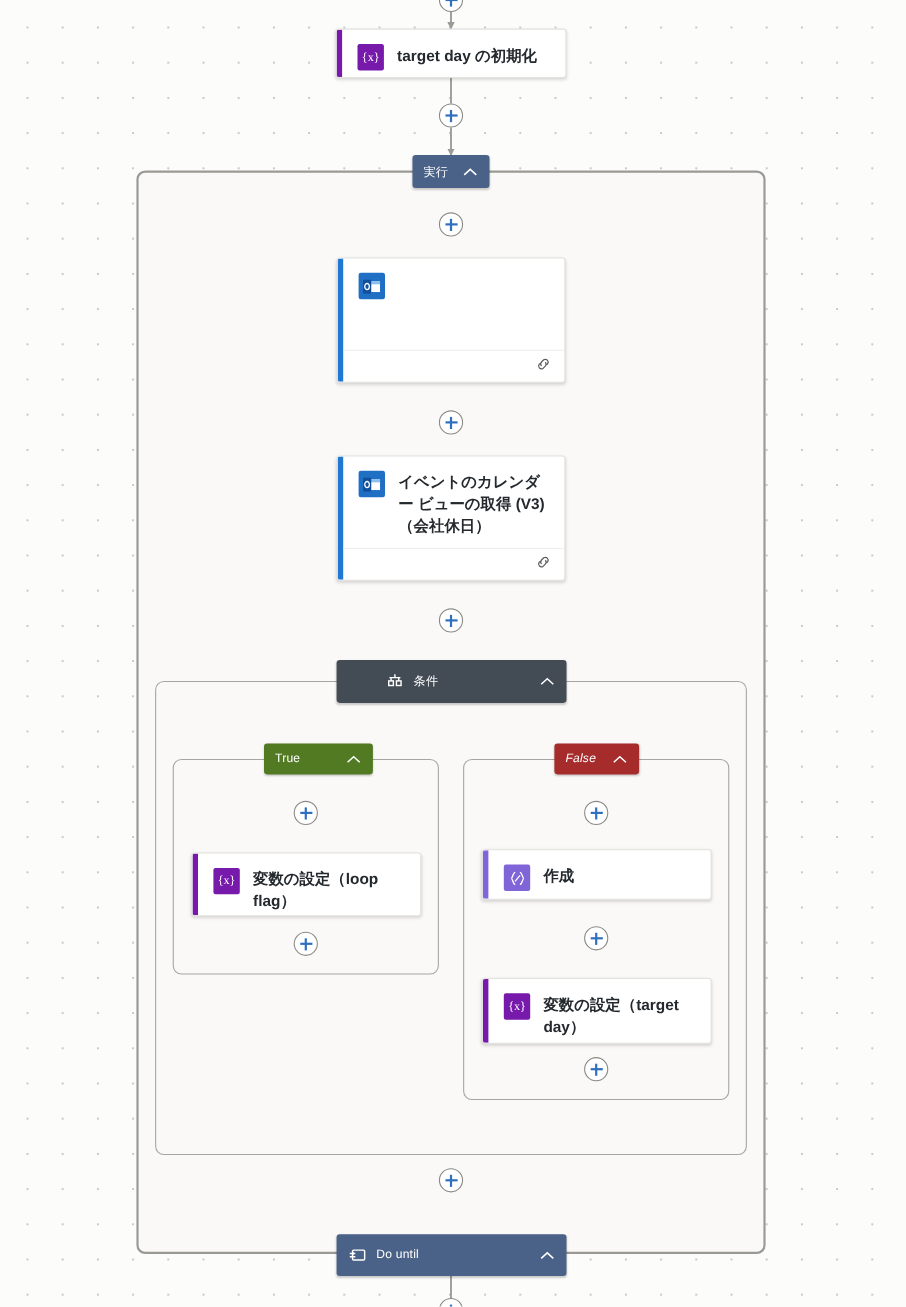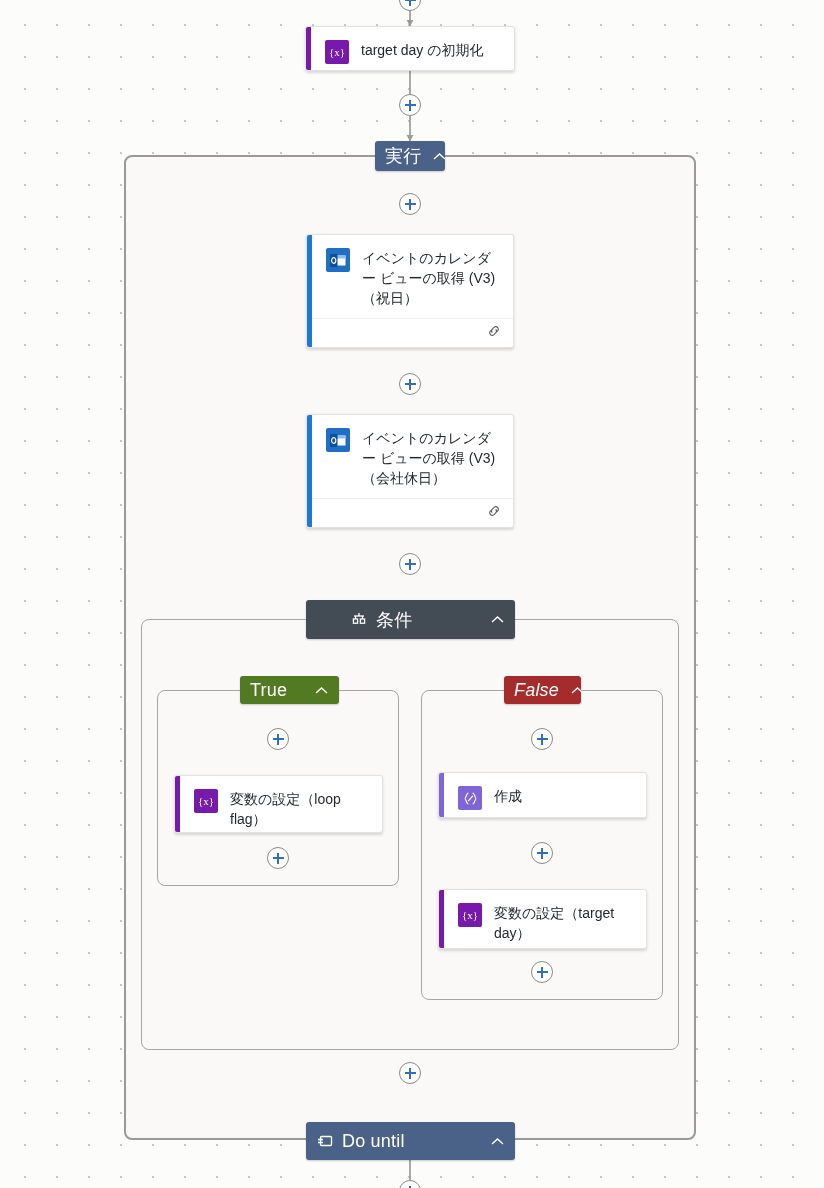--- a/index.html
+++ b/index.html
@@ -48,21 +48,21 @@
   }
 
   
   .chip {
     position: absolute;
     box-sizing: border-box;
     display: flex;
     align-items: center;
     border-radius: 3px;
     color: #ffffff;
-    font-size: 18px;
+    font-size: 11px;
     letter-spacing: .2px;
     padding: 0 10px;
     box-shadow: 0 1px 2px rgba(0,0,0,.20);
   }
   .chip .chip-ico {
     display: inline-flex;
     align-items: center;
     justify-content: center;
     width: 17px;
     height: 17px;
@@ -124,20 +124,21 @@
   }
   .ico-var    { background: #7719aa; }
   .ico-compose{ background: #8065d8; }
   .ico-outlook{ background: #1f6fc4; }
 
   .card .title {
     font-size: 14px;
     line-height: 20px;
     color: #24292e;
     word-break: break-word;
+    font-weight: bold;
   }
   .card .footer {
     position: absolute;
     left: 5px; right: 0; bottom: 0;
     height: 28px;
     border-top: 1px solid #eeeeec;
     display: flex;
     align-items: center;
     justify-content: flex-end;
     padding-right: 12px;
@@ -245,21 +246,20 @@
     <div class="accent accent-blue"></div>
     <div class="body">
       <span class="app-ico ico-outlook">
         <svg width="16" height="13" viewBox="0 0 16 13">
           <rect x="6.5" y="1.5" width="9" height="10" fill="#ffffff"></rect>
           <rect x="6.5" y="1.5" width="9" height="3" fill="#8cc0ee"></rect>
           <rect x="0" y="0" width="7.5" height="13" rx="1" fill="#0f4f9c"></rect>
           <ellipse cx="3.7" cy="6.5" rx="2.1" ry="2.8" fill="none" stroke="#ffffff" stroke-width="1.2"></ellipse>
         </svg>
       </span>
-      <span class="title">イベントのカレンダー ビューの取得 (V3)（祝日）</span>
     </div>
     <div class="footer">
       <span>
         <svg width="14" height="14" viewBox="0 0 14 14">
           <path d="M5.3,8.7 a2.6,2.6 0 0 1 0,-3.6 l2,-2 a2.6,2.6 0 0 1 3.6,3.6 l-1,1" fill="none" stroke="#5a5a58" stroke-width="1.1"></path>
           <path d="M8.7,5.3 a2.6,2.6 0 0 1 0,3.6 l-2,2 a2.6,2.6 0 0 1 -3.6,-3.6 l1,-1" fill="none" stroke="#5a5a58" stroke-width="1.1"></path>
         </svg>
       </span>
     </div>
   </div>

